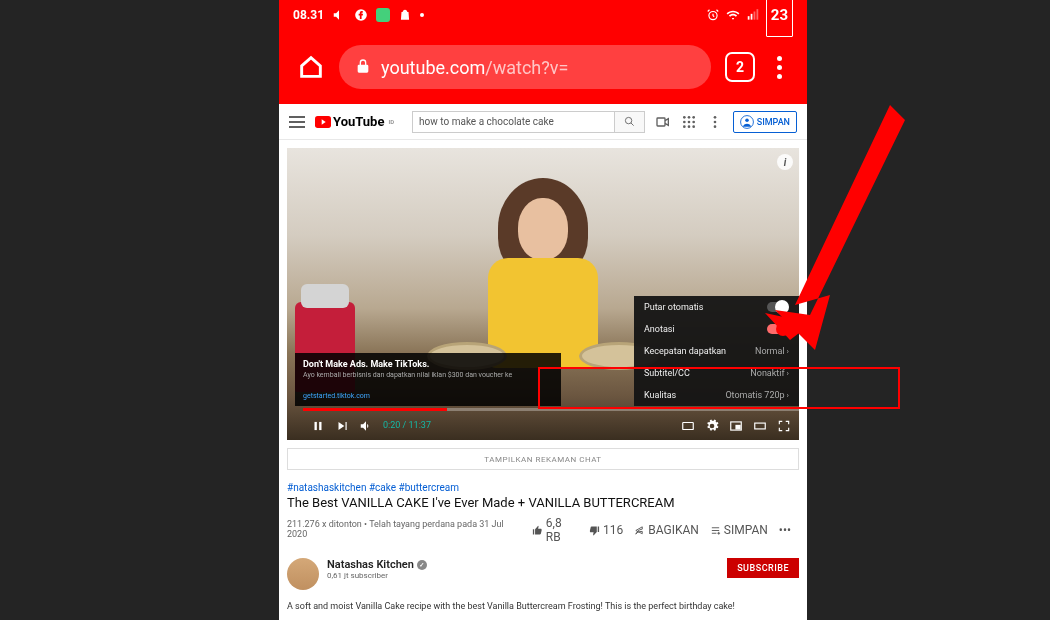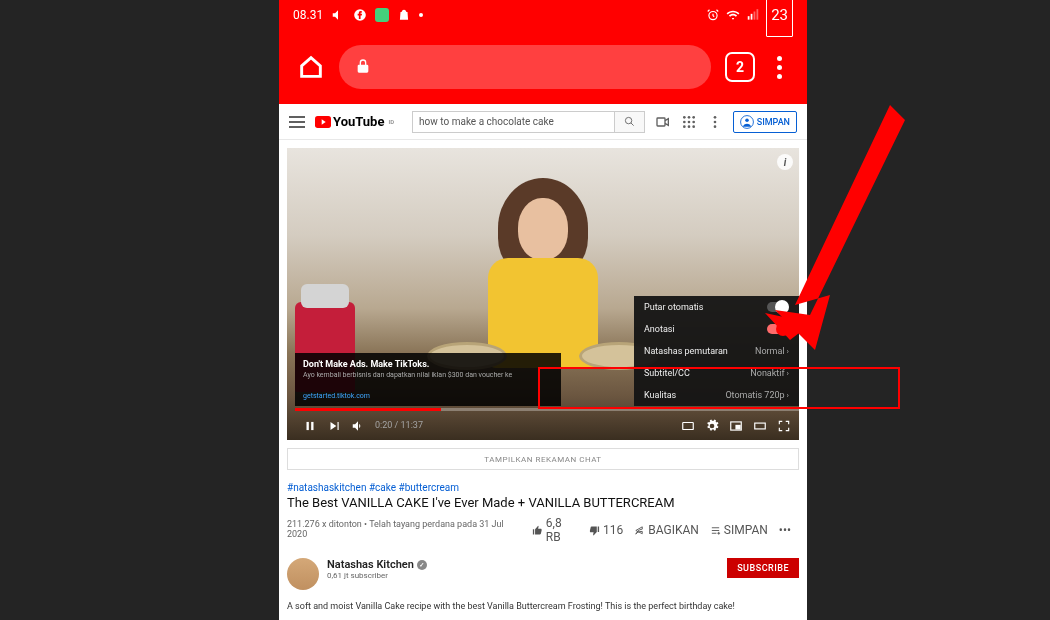--- a/index.html
+++ b/index.html
@@ -1,18 +1,18 @@
 <!DOCTYPE html>
 <html><head>
 <meta charset="utf-8">
 <style>
   *{margin:0;padding:0;box-sizing:border-box;font-family:Roboto,Arial,sans-serif}
   body{background:#242424;width:1050px;height:620px;position:relative;overflow:hidden}
   .phone{position:absolute;left:279px;top:0;width:528px;height:620px;background:#fff;overflow:hidden}
-  .statusbar{height:30px;background:#ff0000;display:flex;align-items:center;justify-content:space-between;padding:0 14px;color:#fff;font-size:12px;font-weight:400}
+  .statusbar{height:30px;background:#ff0000;display:flex;align-items:center;justify-content:space-between;padding:0 14px;color:#fff;font-size:12px;font-weight:700}
   .status-left{display:flex;align-items:center;gap:8px}
   .status-right{display:flex;align-items:center;gap:6px}
   .sicon{width:14px;height:14px;display:inline-flex;align-items:center;justify-content:center}
   .urlbar{height:74px;background:#ff0000;display:flex;align-items:center;padding:0 18px;gap:14px}
   .home-ic{width:28px;height:28px;color:#fff}
   .url-pill{flex:1;height:44px;background:rgba(255,255,255,0.25);border-radius:22px;display:flex;align-items:center;padding:0 16px;gap:10px;color:#fff;font-size:18px}
   .url-host{color:#fff}
   .url-path{color:rgba(255,255,255,0.7)}
   .tabcount{width:30px;height:30px;border:2.5px solid #fff;border-radius:7px;display:flex;align-items:center;justify-content:center;color:#fff;font-size:14px;font-weight:700}
   .dots3{width:20px;height:24px;display:flex;flex-direction:column;justify-content:center;gap:4px;align-items:center}
@@ -47,21 +47,21 @@
   .ad-ov .ttl{font-size:9px;font-weight:700;margin-bottom:2px}
   .ad-ov .sub{color:#aaa;font-size:7px;line-height:1.3}
   .ad-ov .lnk{color:#3ea6ff;font-size:7px;margin-top:12px}
   .menu{position:absolute;right:0;bottom:34px;width:165px;background:rgba(20,20,20,.95);color:#eee;font-size:9px}
   .mrow{height:22px;display:flex;align-items:center;justify-content:space-between;padding:0 10px}
   .tog{width:22px;height:10px;background:#555;border-radius:6px;position:relative}
   .tog::after{content:"";position:absolute;right:0;top:-2px;width:14px;height:14px;background:#fff;border-radius:50%}
   .tog.on{background:#ff6b6b}
   .tog.on::after{right:-1px;background:#f00}
   .mrow .rt{color:#aaa;display:flex;align-items:center;gap:2px}
-  .controls{position:absolute;bottom:0;left:8px;right:0;height:30px;display:flex;align-items:center;padding:0 8px;gap:10px;color:#a3a3a3}
+  .controls{position:absolute;bottom:0;left:16px;right:0;height:30px;display:flex;align-items:center;padding:0 8px;gap:10px;color:#14b8a6}
   .controls::before{content:"";position:absolute;left:0;right:0;top:-2px;height:3px;background:rgba(255,255,255,.3)}
   .controls .prog{position:absolute;left:0;top:-2px;height:3px;width:29%;background:#ff0000}
   .cic{width:14px;height:14px}
   .ctime{font-size:9px}
   .spacer{flex:1}
   .chatbar{margin:0 8px;height:22px;border:1px solid #ddd;display:flex;align-items:center;justify-content:center;font-size:8px;color:#888;letter-spacing:.5px}
   .meta{margin:12px 8px 0;font-size:10px}
   .tags{color:#065fd4;margin-bottom:2px}
   .vtitle{font-size:13px;font-weight:400;color:#111;margin-bottom:4px}
   .stats{color:#666;font-size:9px}
@@ -131,20 +131,21 @@
   </div>
 
   <div class="urlbar">
     <span class="home-ic"><svg viewBox="0 0 24 24" fill="none" stroke="#fff" stroke-width="2.5">
           <path d="M4 11l8-7 8 7v9H4z"></path>
         </svg></span>
     <div class="url-pill">
       <span><svg width="16" height="16" viewBox="0 0 24 24" fill="#fff">
             <path d="M18 10h-1V7a5 5 0 10-10 0v3H6a2 2 0 00-2 2v8a2 2 0 002 2h12a2 2 0 002-2v-8a2 2 0 00-2-2zM9 7a3 3 0 116 0v3H9V7z"></path>
           </svg></span>
+      <span><span class="url-host">youtube.com</span><span class="url-path">/watch?v=</span></span>
     </div>
     <div class="tabcount">2</div>
     <div class="dots3">
         <span></span>
         <span></span>
         <span></span>
       </div>
   </div>
 
   <div class="yt">
@@ -223,21 +224,21 @@
       <div class="menu">
         <div class="mrow">
             <span>Putar otomatis</span>
             <span class="tog"></span>
           </div>
         <div class="mrow">
             <span>Anotasi</span>
             <span class="tog on"></span>
           </div>
         <div class="mrow">
-            <span>Natashas pemutaran</span>
+            <span>Kecepatan dapatkan</span>
             <span class="rt">
               <span>Normal</span>
               <span class="chev">›</span>
             </span>
           </div>
         <div class="mrow">
             <span>Subtitel/CC</span>
             <span class="rt">
               <span>Nonaktif</span>
               <span class="chev">›</span>

